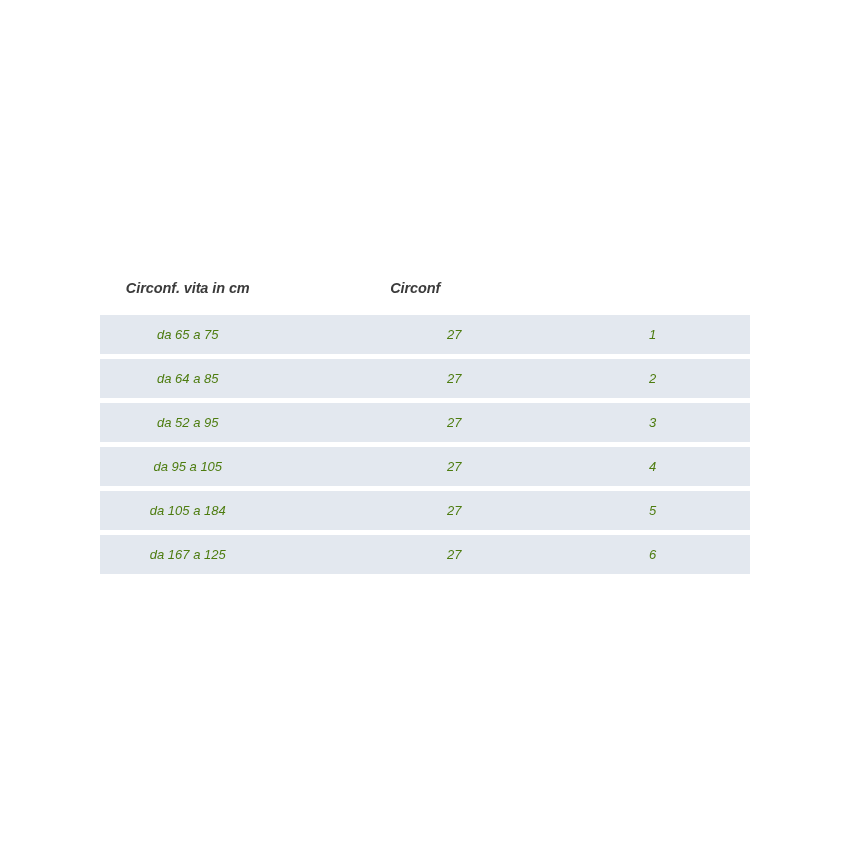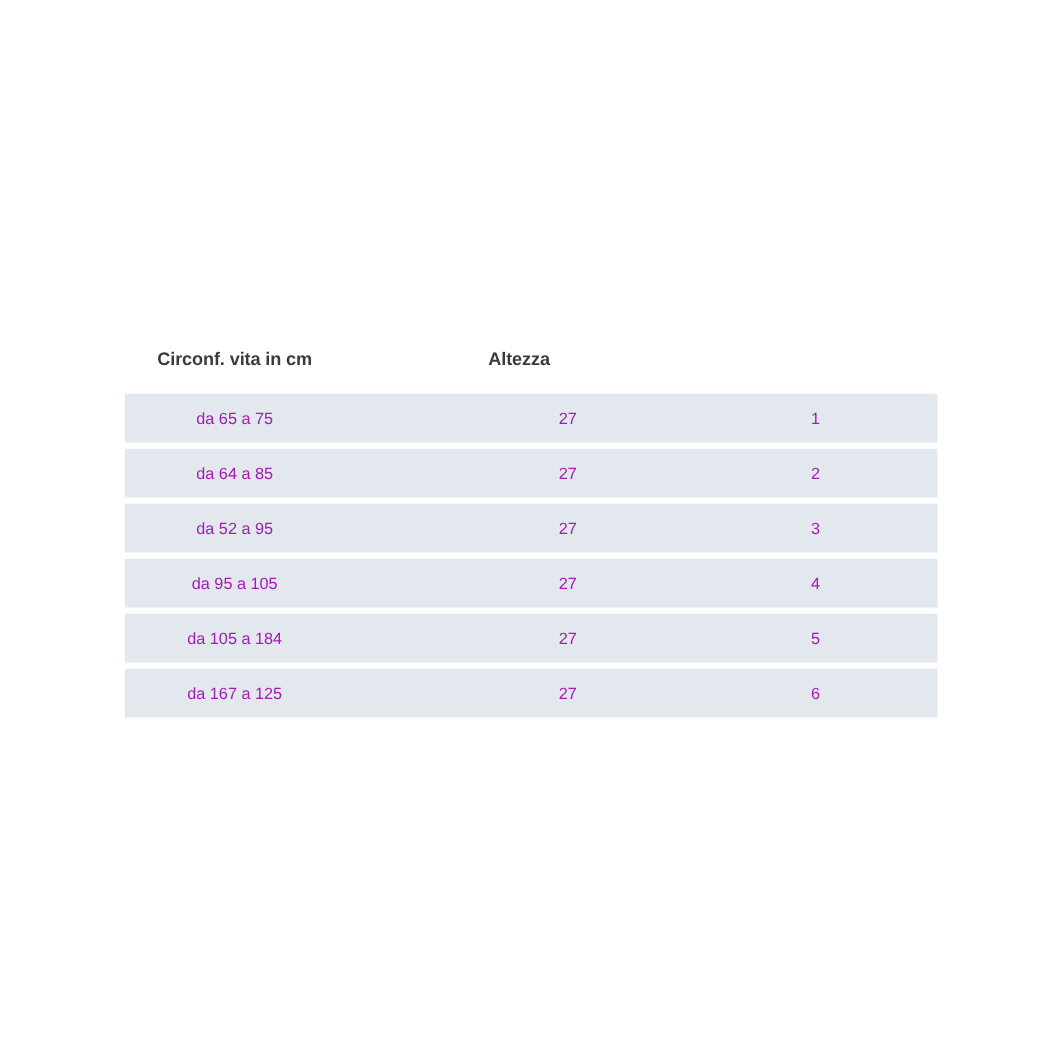--- a/index.html
+++ b/index.html
@@ -19,56 +19,57 @@
   .size-chart {
     position: absolute;
     left: 100px;
     top: 275px;
     width: 650px;
   }
   .grid-row {
     display: grid;
     grid-template-columns: 27% 55% 18%;
     align-items: center;
+    font-style: italic;
   }
   .header-row {
     height: 26px;
     margin-bottom: 14px;
   }
   .header-row .cell {
     font-size: 14.5px;
     font-weight: bold;
     color: #3b3b3b;
     letter-spacing: -0.1px;
     text-align: center;
   }
   .body-row {
     height: 39px;
     margin-bottom: 5px;
     background: #e3e8ef;
   }
   .body-row .cell {
     font-size: 13px;
     font-weight: normal;
-    color: #a21caf;
+    color: #4d7c0f;
     text-align: center;
   }
   .cell.col-size {
     padding-right: 78px;
   }
 </style>
 </head>
 <body>
 
 <div class="page">
   <div class="size-chart">
 
     <div class="grid-row header-row">
       <div class="cell col-waist">Circonf. vita in cm</div>
-      <div class="cell col-size">Altezza</div>
+      <div class="cell col-size">Circonf</div>
     </div>
 
     <div>
 
         <div class="grid-row body-row">
           <div class="cell col-waist">da 65 a 75</div>
           <div class="cell col-height">27</div>
           <div class="cell col-size">1</div>
         </div>
 

